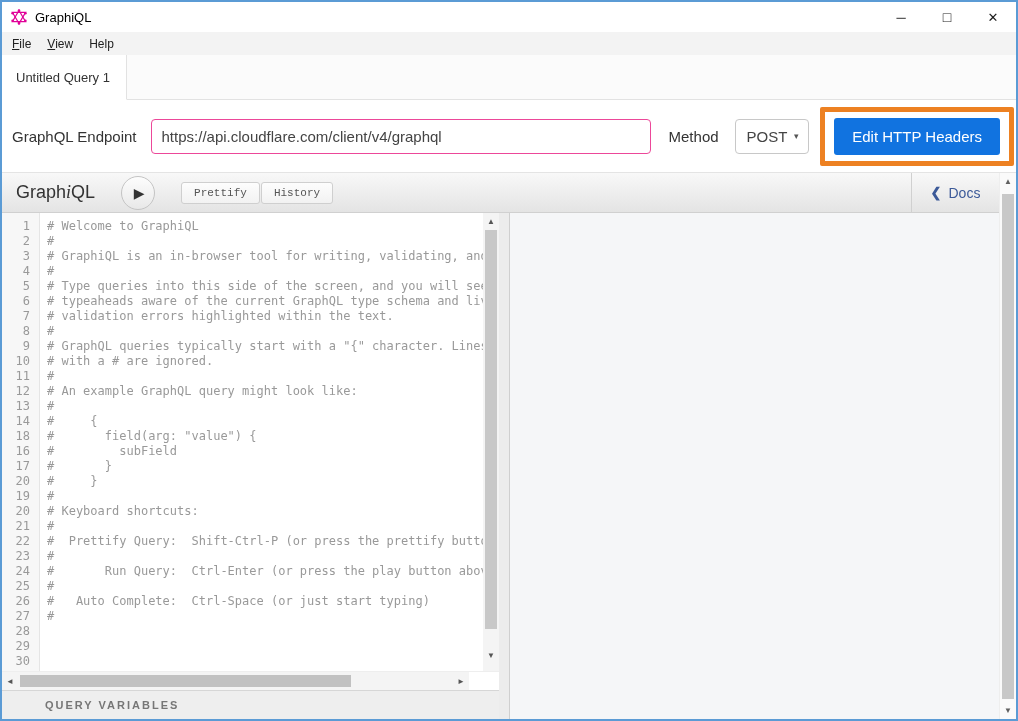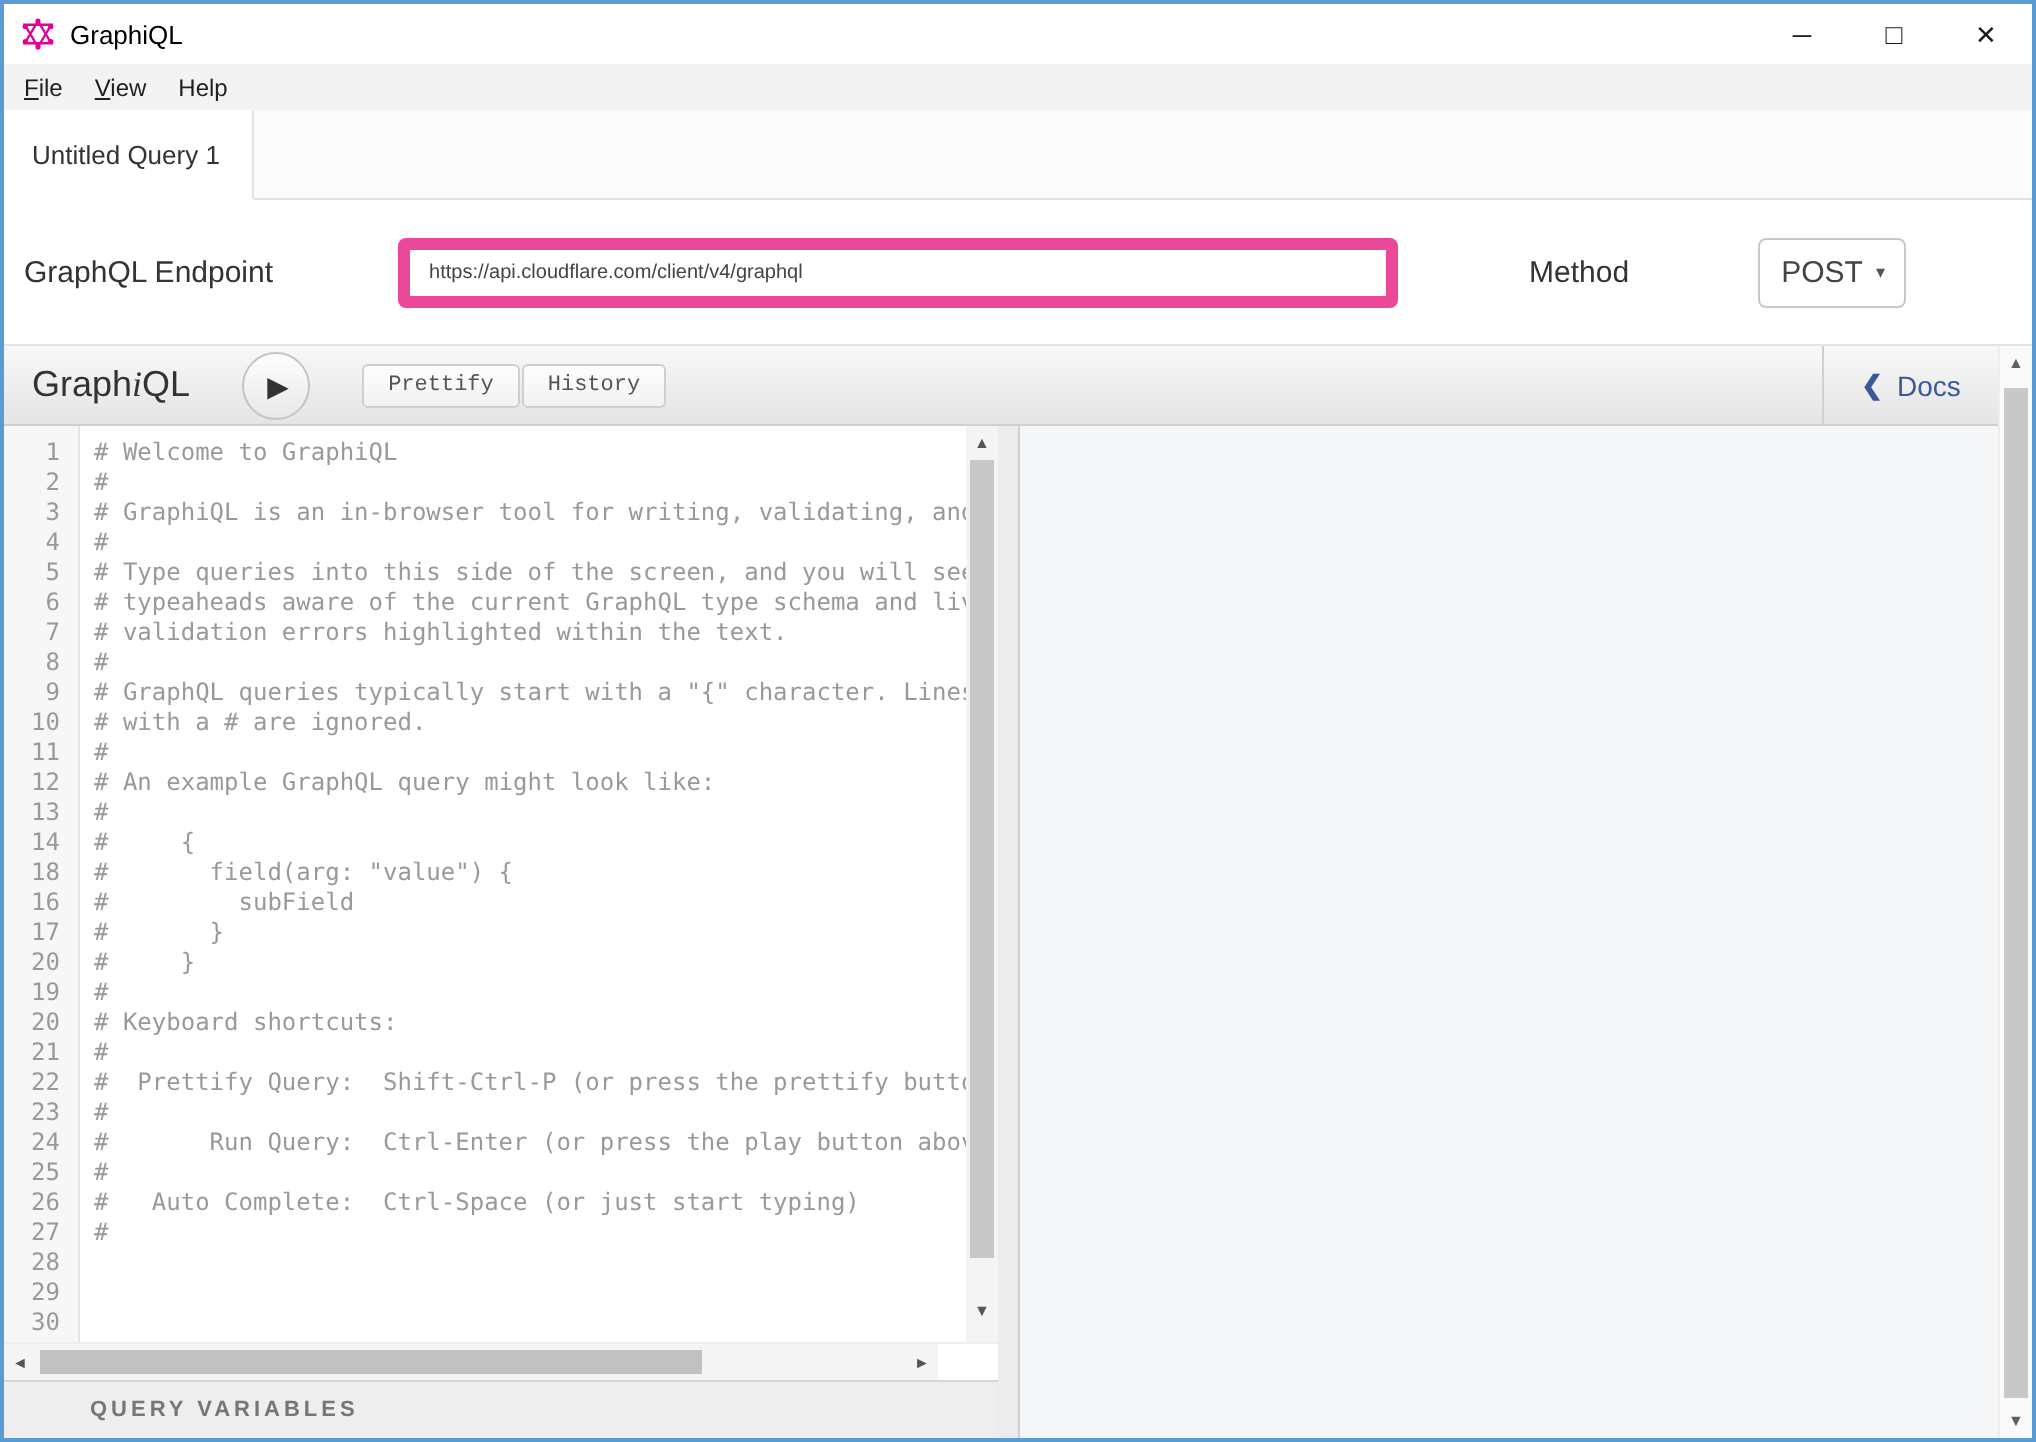--- a/index.html
+++ b/index.html
@@ -26,24 +26,24 @@
   .menu-item { font-size:12px; color:#222; padding:3px 8px; }
   .menu-item .accel { text-decoration:underline; }
 
   
   .tabbar { height:45px; flex:0 0 45px; background:#fbfbfb; border-bottom:1px solid #e2e2e2; display:flex; }
   .tab { background:#fff; height:45px; margin-bottom:-1px; border-right:1px solid #e2e2e2;
          border-bottom:1px solid #fff; display:flex; align-items:center; padding:0 16px 0 14px;
          font-size:13px; color:#333; min-width:123px; }
 
   
-  .endpoint-row { height:72px; flex:0 0 72px; background:#fff; display:flex; align-items:center; padding-left:10px;gap:48px; }
+  .endpoint-row { height:72px; flex:0 0 72px; background:#fff; display:flex; align-items:center; padding-left:10px; }
   .endpoint-label { font-size:15px; color:#333; margin-right:14px; white-space:nowrap; }
-  .endpoint-input { width:500px; height:35px; border:6px solid #ec4899; border-radius:4px;
-                    padding:0 10px; font-size:10px; color:#444; font-family:"Liberation Sans",sans-serif; outline:none; }
+  .endpoint-input { width:500px; height:35px; border:1px solid #ec4899; border-radius:4px;
+                    padding:0 10px; font-size:15px; color:#444; font-family:"Liberation Sans",sans-serif; outline:none; }
   .method-label { font-size:15px; color:#333; margin:0 16px 0 18px; }
   .method-select { width:74px; height:35px; border:1px solid #c8c8c8; border-radius:4px; background:#fff;
                    display:flex; align-items:center; justify-content:space-between; padding:0 9px 0 11px;
                    font-size:15px; color:#444; }
   .method-select .caret { font-size:9px; color:#555; }
   .headers-highlight { margin-left:auto; margin-right:2px; border:5px solid var(--accent-orange,#ed8122);
                        border-radius:2px; padding:6px 9px; display:flex; align-items:center; }
   .headers-btn { background:var(--button-blue,#1173e0); color:#fff; border:none; border-radius:3px;
                  font-size:15px; font-family:"Liberation Sans",sans-serif; padding:0 18px; height:37px; min-width:165px; }
 
@@ -142,20 +142,23 @@
     <div class="tab">Untitled Query 1</div>
   </div>
 
   <div class="endpoint-row">
     <span class="endpoint-label">GraphQL Endpoint</span>
     <input class="endpoint-input" type="text" value="https://api.cloudflare.com/client/v4/graphql" style="">
     <span class="method-label">Method</span>
     <div class="method-select">
       <span>POST</span>
       <span class="caret">▾</span>
+    </div>
+    <div class="headers-highlight">
+      <button class="headers-btn">Edit HTTP Headers</button>
     </div>
   </div>
 
   <div class="graphiql">
     <div class="gq-main">
 
       <div class="gq-toolbar">
         <span class="gq-logo"><span>Graph</span><em>i</em><span>QL</span></span>
         <div class="execute-btn">
           <span class="play">▶</span>

